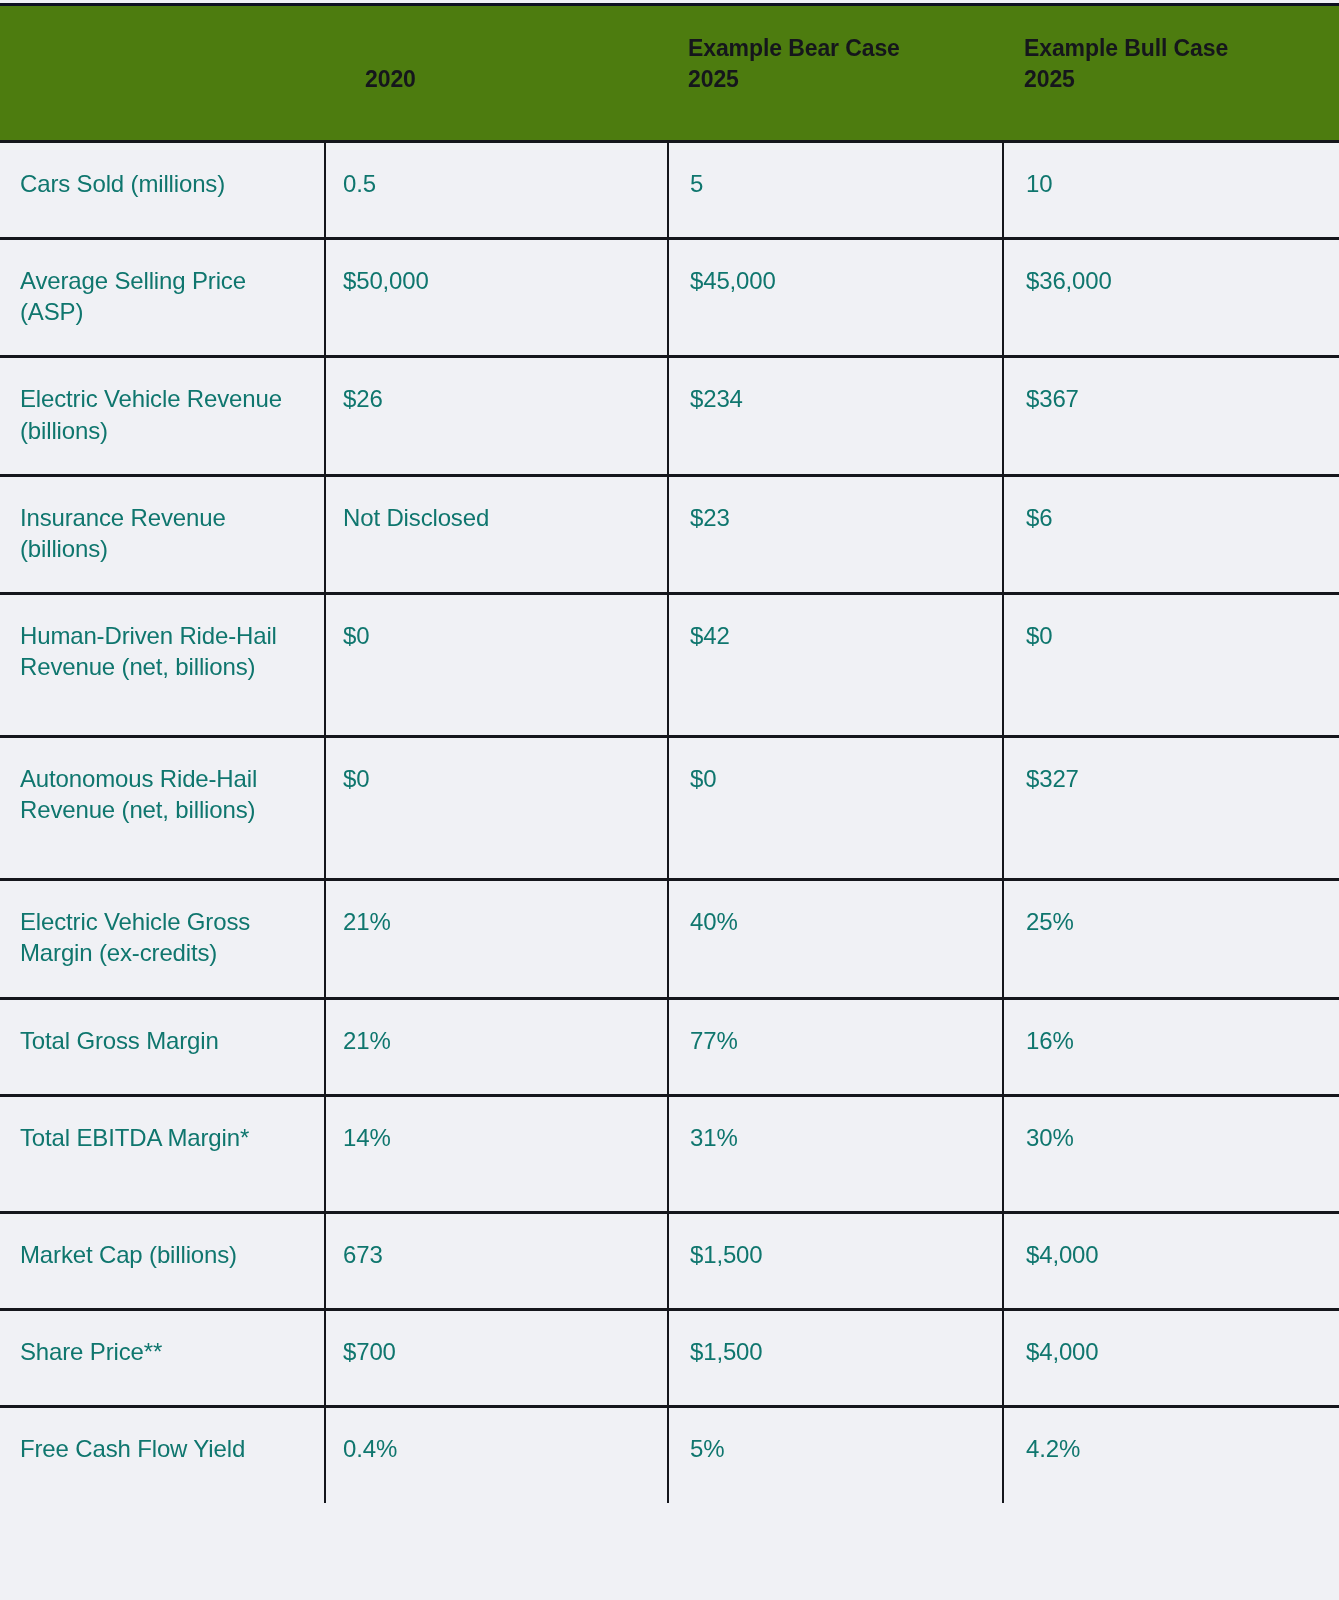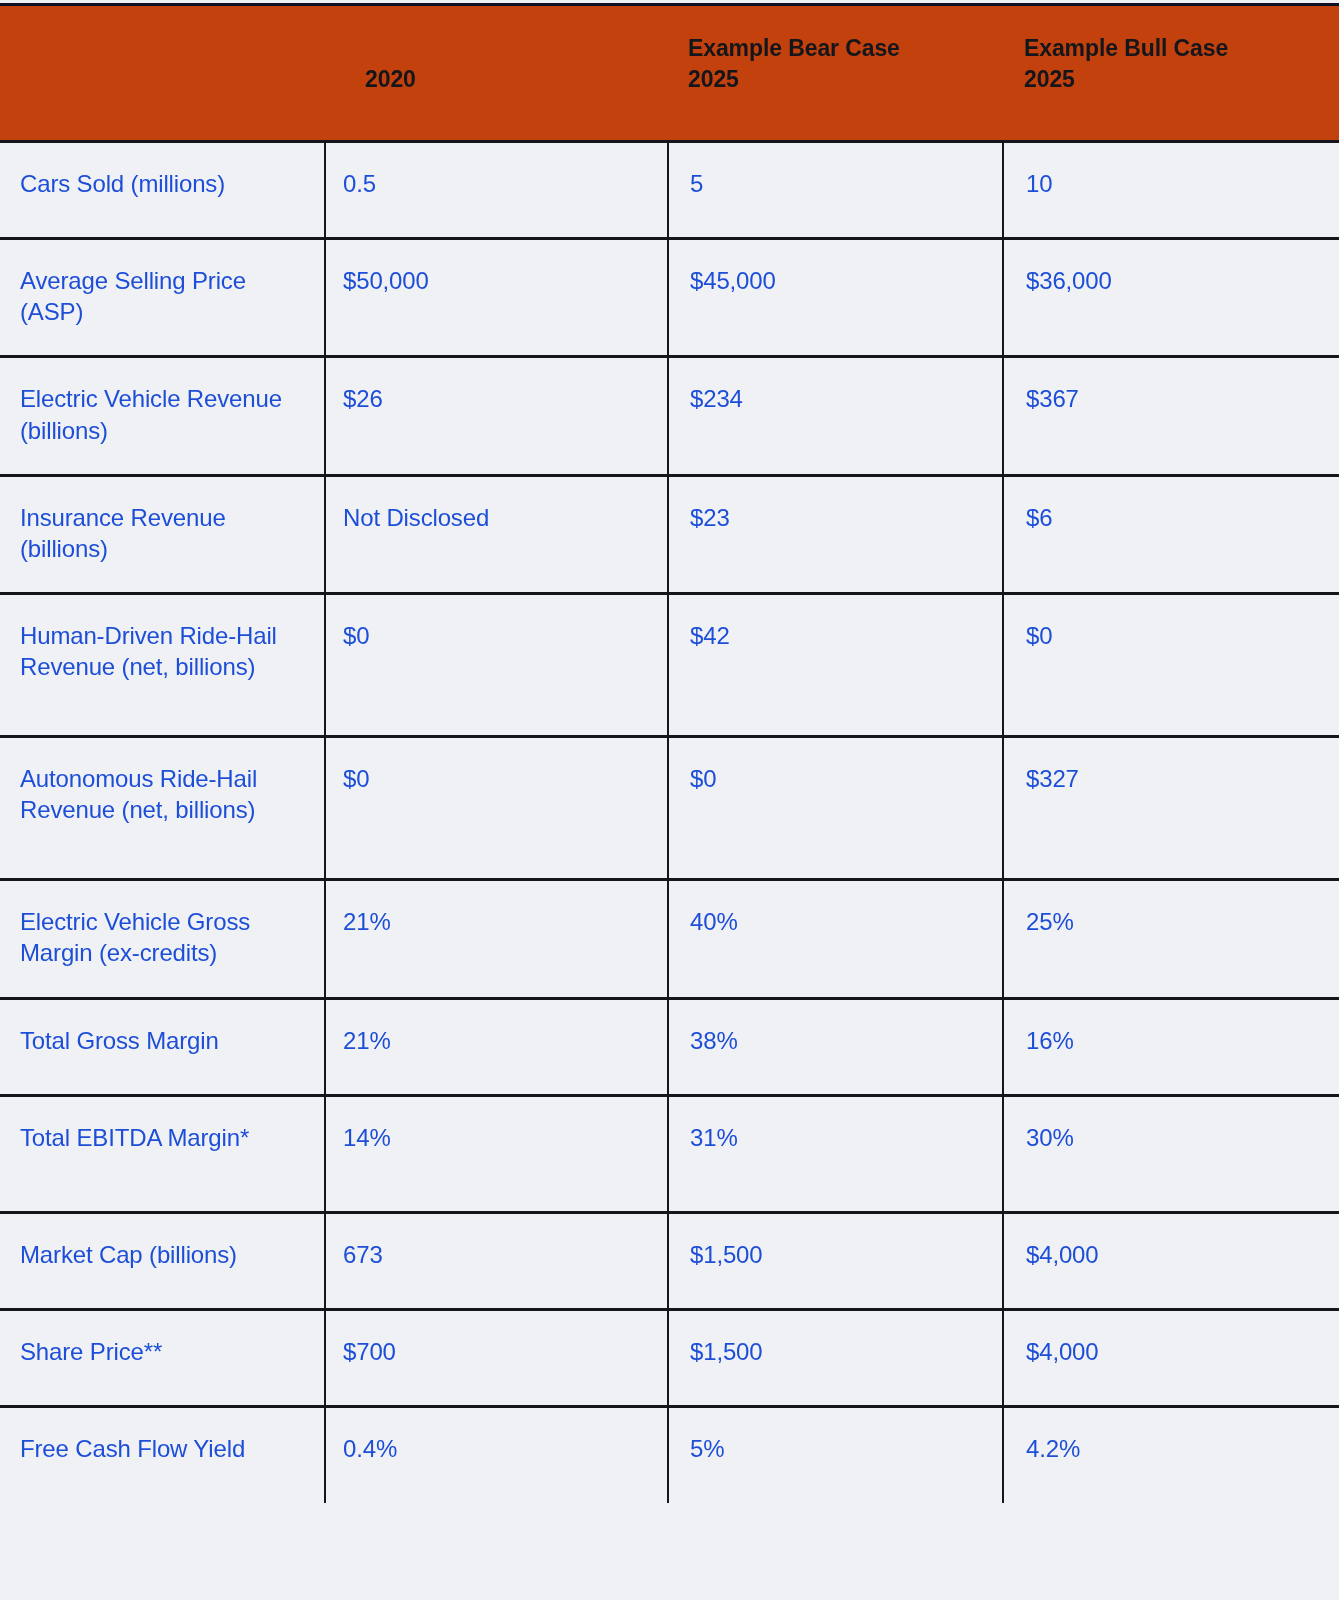--- a/index.html
+++ b/index.html
@@ -41,21 +41,21 @@
     margin-top: 3px;
   }
 
   
   col.c-label { width: 325px; }
   col.c-2020  { width: 343px; }
   col.c-bear  { width: 335px; }
   col.c-bull  { width: 336px; }
 
   thead th {
-    background: #c2410c;
+    background: #4d7c0f;
     border: none;
     padding: 0;
     vertical-align: bottom;
     height: 137px;
   }
 
   .head-inner {
     font-size: 23px;
     font-weight: 700;
     line-height: 1.32;
@@ -76,21 +76,21 @@
     border-top: 3px solid #15161c;
   }
 
   tbody td {
     background: #f0f1f5;
     vertical-align: top;
     padding: 25px 18px 28px 20px;
     font-size: 24px;
     line-height: 1.30;
     letter-spacing: -0.15px;
-    color: #1d4ed8;
+    color: #0f766e;
     border-right: 2px solid #15161c;
     box-sizing: border-box;
   }
   tbody td.cell-label {
     border-right: 2px solid #15161c;
     padding-left: 20px;
   }
   tbody td.cell-val-3 {
     border-right: none;
   }
@@ -184,21 +184,21 @@
         </tr>
         <tr data-h="2">
           <td class="cell-label">Electric Vehicle Gross Margin (ex-credits)</td>
           <td class="cell-val-1">21%</td>
           <td class="cell-val-2">40%</td>
           <td class="cell-val-3">25%</td>
         </tr>
         <tr data-h="1">
           <td class="cell-label">Total Gross Margin</td>
           <td class="cell-val-1">21%</td>
-          <td class="cell-val-2">38%</td>
+          <td class="cell-val-2">77%</td>
           <td class="cell-val-3">16%</td>
         </tr>
         <tr data-h="2">
           <td class="cell-label">Total EBITDA Margin*</td>
           <td class="cell-val-1">14%</td>
           <td class="cell-val-2">31%</td>
           <td class="cell-val-3">30%</td>
         </tr>
         <tr data-h="1">
           <td class="cell-label">Market Cap (billions)</td>

